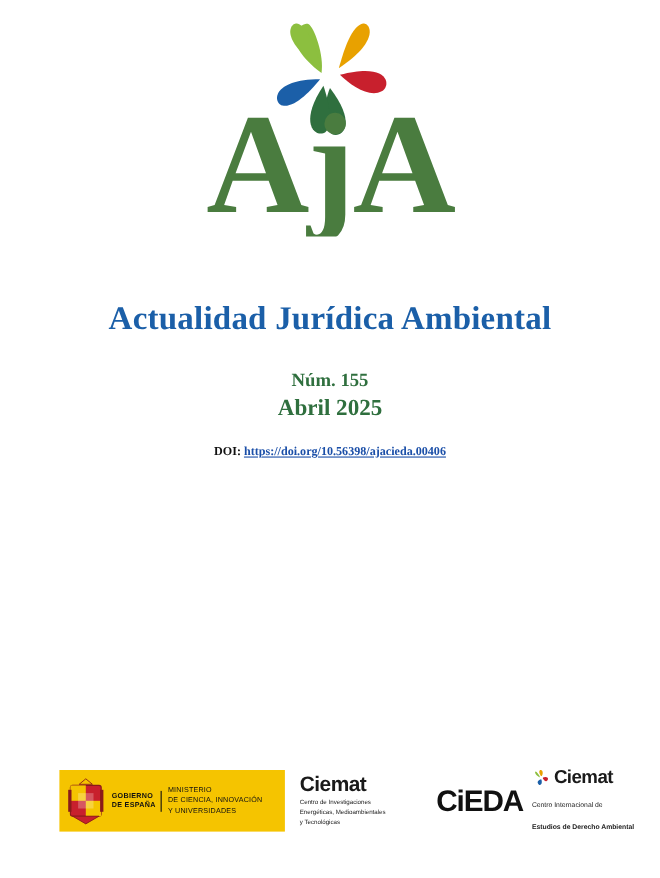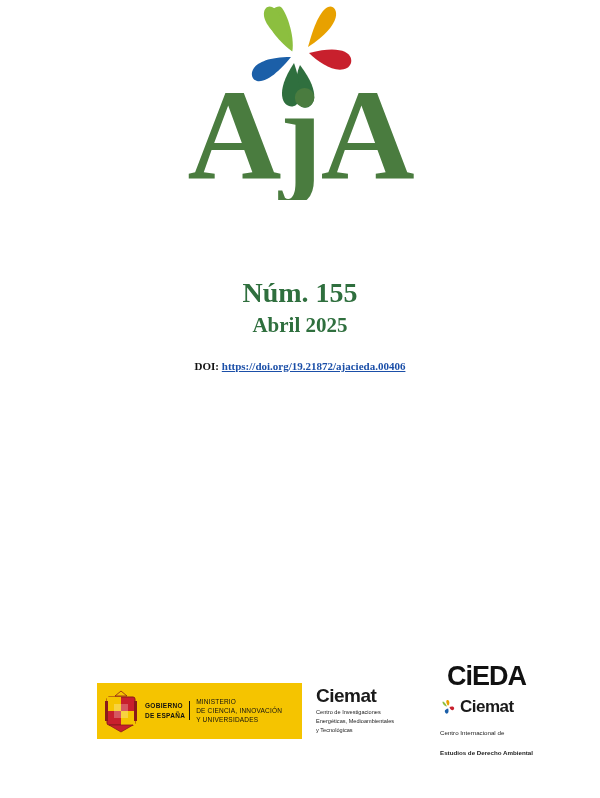--- a/index.html
+++ b/index.html
@@ -21,21 +21,21 @@
     position: relative;
     box-sizing: border-box;
   }
 
   
   .logo-area {
     width: 100%;
     height: 215px;
     position: relative;
     display: flex;
-    align-items: flex-start;
+    align-items: flex-end;
     justify-content: center;
   }
   .logo-svg {
     display: block;
   }
 
   
   .title-block {
     text-align: center;
     margin-top: 58px;
@@ -48,21 +48,21 @@
     line-height: 1.1;
   }
   .issue-block {
     margin-top: 28px;
     color: #2f6f3e;
     font-weight: bold;
     font-size: 21px;
     line-height: 1.42;
   }
   .issue-num {
-    font-size: 28px;
+    font-size: 17px;
   }
   .date-line {
     color: #2f6f3e;
     font-weight: bold;
     font-size: 21px;
   }
 
   .doi-line {
     margin-top: 22px;
     text-align: center;
@@ -149,21 +149,20 @@
     color: #222222;
     margin-top: 3px;
     white-space: pre-line;
   }
 
   
   .cieda {
     display: flex;
     align-items: center;
     gap: 8px;
-    flex-direction: column;
   }
   .cieda-word {
     font-family: "Liberation Sans", sans-serif;
     font-weight: bold;
     font-size: 27px;
     color: #111111;
     letter-spacing: -1px;
     line-height: 1;
   }
   .cieda-right {
@@ -209,30 +208,31 @@
 
         <path d="M -6,8 C -30,44 -12,56 -4,50 C 3,44 -1,22 -6,8 Z" fill="#2f6f3e"></path>
         <circle cx="0" cy="0" r="8" fill="#ffffff"></circle>
       </g>
 
       <text x="145" y="178" text-anchor="middle" font-family="Liberation Serif, serif" font-size="130" font-weight="bold" fill="#4a7c3f" letter-spacing="-2">AjA</text>
     </svg>
   </div>
 
   <div class="title-block">
+    <div class="main-title">Actualidad Jurídica Ambiental</div>
 
     <div class="issue-block">
       <div class="issue-num">Núm. 155</div>
     </div>
 
     <div class="date-line">Abril 2025</div>
 
     <div class="doi-line">
       <span>DOI:</span>
-      <a class="doi-link" href="#">https://doi.org/19.21872/ajacieda.00406</a>
+      <a class="doi-link" href="#">https://doi.org/10.56398/ajacieda.00406</a>
     </div>
   </div>
 
   <div class="footer">
 
     <div class="gob">
       <svg class="gob-crest" viewBox="0 0 36 44">
         <rect x="4" y="8" width="28" height="28" rx="2" fill="#c8202d" stroke="#8a1a1a" stroke-width="1"></rect>
         <rect x="4" y="8" width="14" height="14" fill="#f5c400"></rect>
         <rect x="18" y="22" width="14" height="14" fill="#f5c400"></rect>

